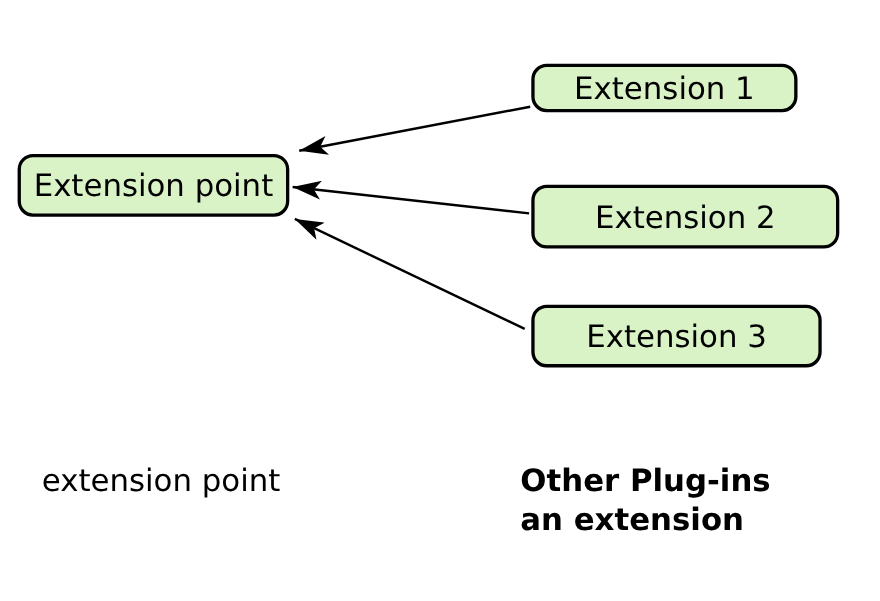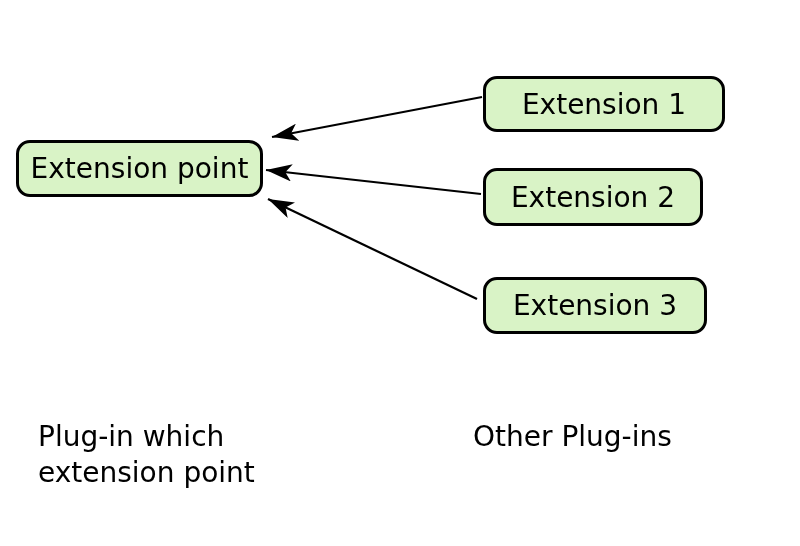--- a/index.html
+++ b/index.html
@@ -29,32 +29,32 @@
     border: 3.5px solid #000000;
     border-radius: 14px;
     display: flex;
     align-items: center;
     justify-content: center;
     font-size: 28px;
     color: #000000;
     white-space: nowrap;
   }
   #ext-point { left: 16px;  top: 140px; width: 247px; height: 57px; }
-  #ext-1     { left: 483px; top: 76px;  width: 242px; height: 56px; }
-  #ext-2     { left: 483px; top: 168px; width: 220px; height: 58px; }
-  #ext-3     { left: 483px; top: 277px; width: 224px; height: 57px; }
+  #ext-1     { left: 483px; top: 58px;  width: 242px; height: 44px; }
+  #ext-2     { left: 483px; top: 168px; width: 280px; height: 58px; }
+  #ext-3     { left: 483px; top: 277px; width: 264px; height: 57px; }
   .caption {
     position: absolute;
     font-size: 28px;
     line-height: 36px;
     color: #000000;
     top: 419px;
   }
   #caption-left  { left: 38px; }
-  #caption-right { left: 473px; }
+  #caption-right { left: 473px; font-weight: bold; }
   .caption span { display: block; }
 </style>
 </head>
 <body>
 
 <div id="canvas">
 
   <svg id="arrow-layer" viewBox="0 0 800 546" xmlns="http://www.w3.org/2000/svg">
     <defs>
       <marker id="stealth" viewBox="0 0 12 8" refX="12" refY="4" markerUnits="userSpaceOnUse" markerWidth="26" markerHeight="17.3" orient="auto">
@@ -68,21 +68,21 @@
 
   <div id="ext-point" class="node">Extension point</div>
 
   <div id="ext-1" class="node">Extension 1</div>
 
   <div id="ext-2" class="node">Extension 2</div>
 
   <div id="ext-3" class="node">Extension 3</div>
 
   <div id="caption-left" class="caption">
-    <span>Plug-in which</span>
     <span>extension point</span>
   </div>
 
   <div id="caption-right" class="caption">
     <span>Other Plug-ins</span>
+    <span>an extension</span>
   </div>
 
 </div>
 
 </body></html>

